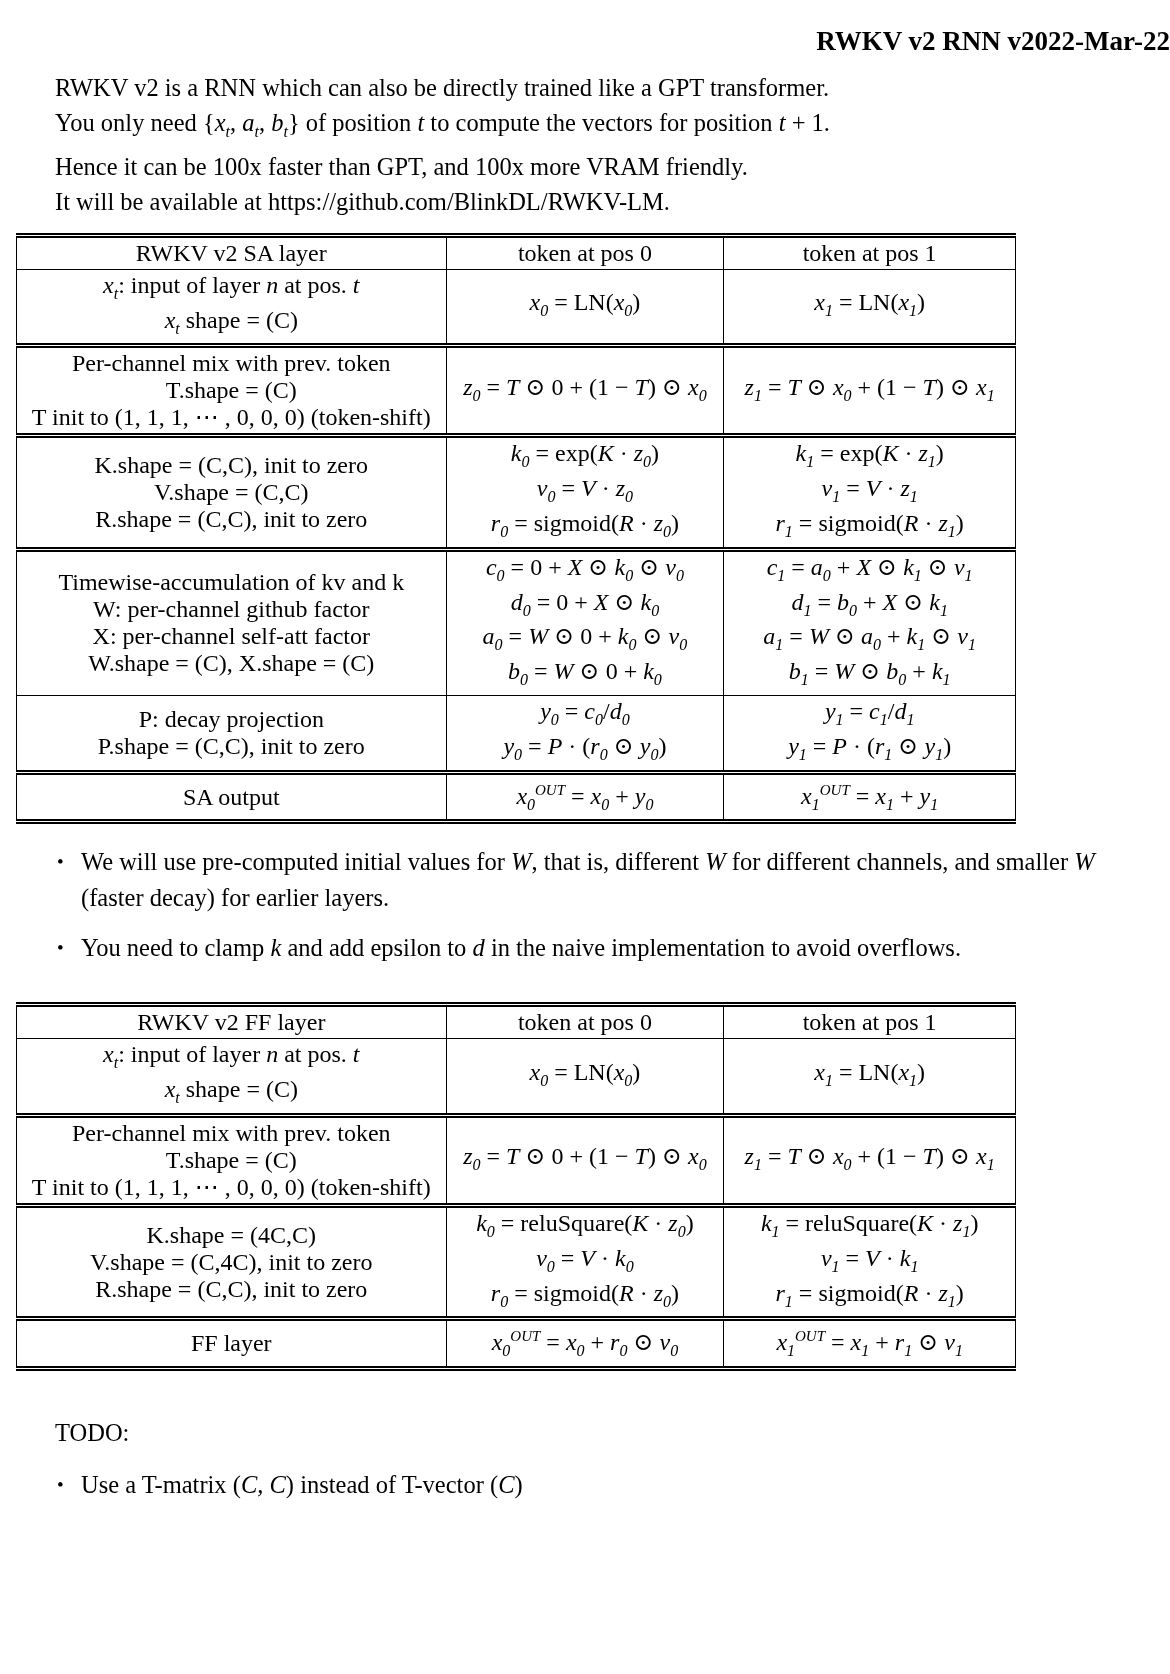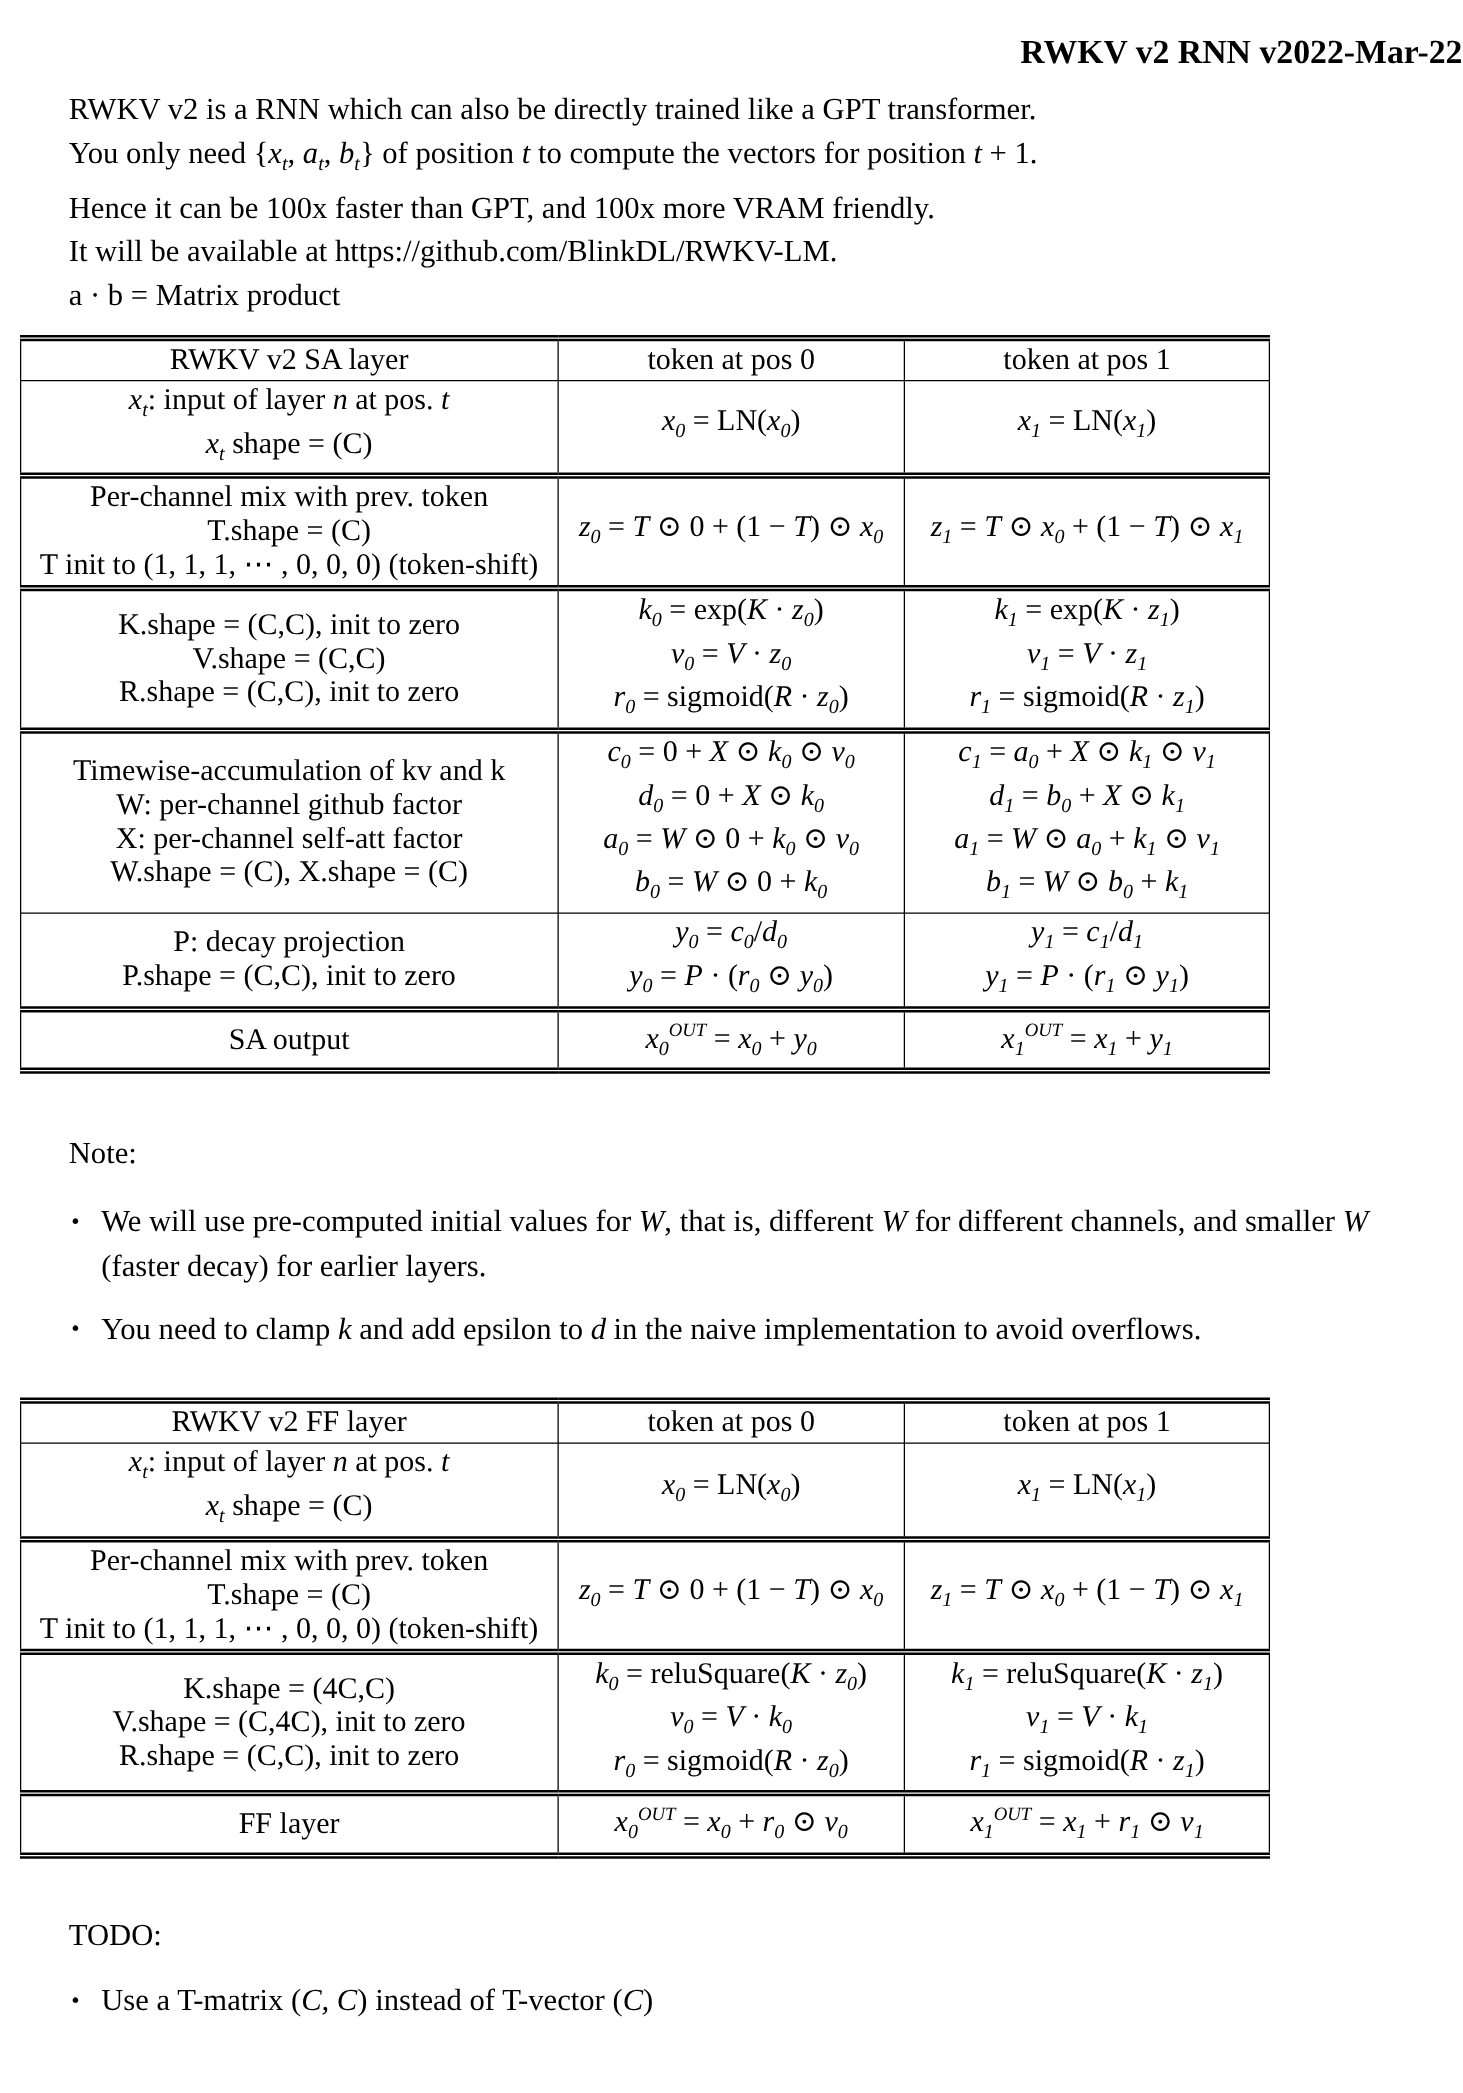--- a/index.html
+++ b/index.html
@@ -81,21 +81,20 @@
 
 <div class="page">
 
   <div class="title">RWKV v2 RNN v2022-Mar-22</div>
 
   <div class="intro">
     <div class="intro-line">RWKV v2 is a RNN which can also be directly trained like a GPT transformer.</div>
     <div class="intro-line">You only need {<i>x<sub>t</sub></i>, <i>a<sub>t</sub></i>, <i>b<sub>t</sub></i>} of position <i>t</i> to compute the vectors for position <i>t</i> + 1.</div>
     <div class="intro-line">Hence it can be 100x faster than GPT, and 100x more VRAM friendly.</div>
     <div class="intro-line">It will be available at https://github.com/BlinkDL/RWKV-LM.</div>
-    <div class="intro-line">a · b = Matrix product</div>
   </div>
 
   <table class="rwkv sa">
     <colgroup>
         <col class="c1">
         <col class="c2">
         <col class="c3">
       </colgroup>
     <tbody>
       <tr>
@@ -186,21 +185,20 @@
         <td>
             <div class="mline"><i>x<sub>0</sub><sup>OUT</sup></i> = <i>x<sub>0</sub></i> + <i>y<sub>0</sub></i></div>
           </td>
         <td>
             <div class="mline"><i>x<sub>1</sub><sup>OUT</sup></i> = <i>x<sub>1</sub></i> + <i>y<sub>1</sub></i></div>
           </td>
       </tr>
     </tbody>
   </table>
 
-  <div class="section-heading note-heading">Note:</div>
 
   <div class="bullets note-bullets">
     <div class="bullet">
       <span class="dot">•</span>
       <span class="bullet-text">We will use pre-computed initial values for <i>W</i>, that is, different <i>W</i> for different channels, and smaller <i>W</i> (faster decay) for earlier layers.</span>
     </div>
     <div class="bullet">
       <span class="dot">•</span>
       <span class="bullet-text">You need to clamp <i>k</i> and add epsilon to <i>d</i> in the naive implementation to avoid overflows.</span>
     </div>

